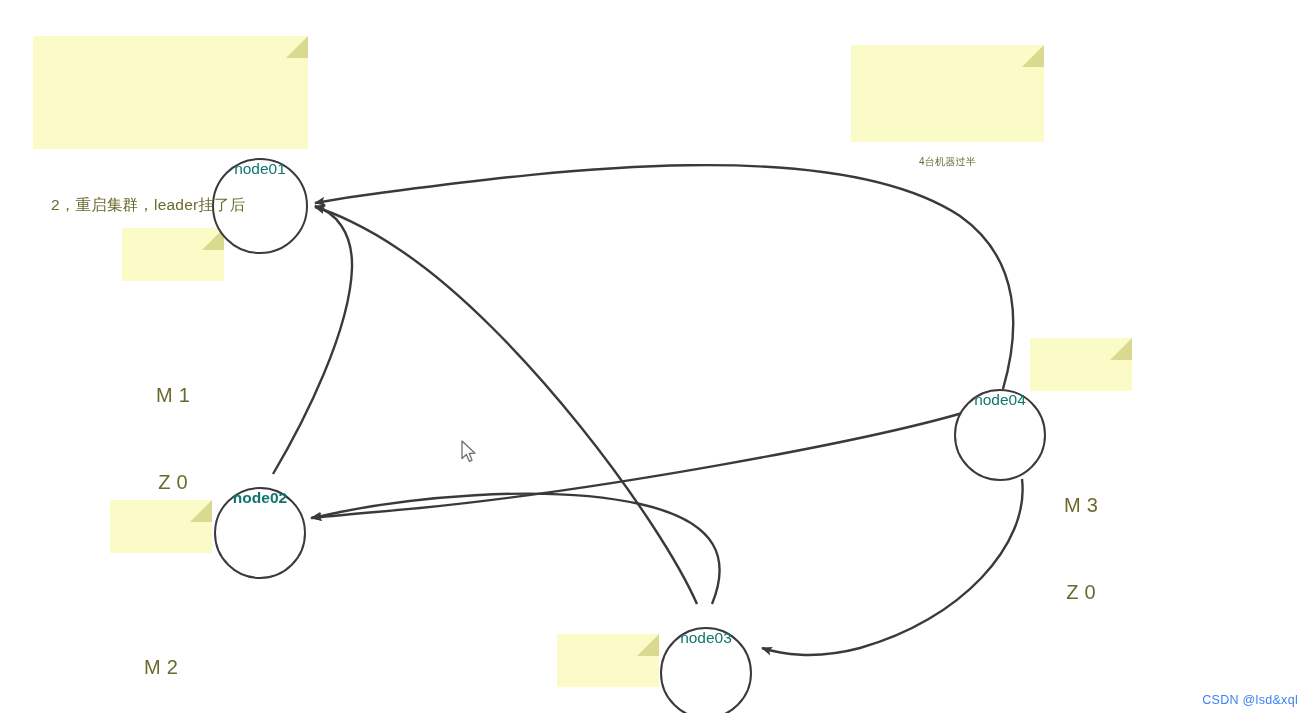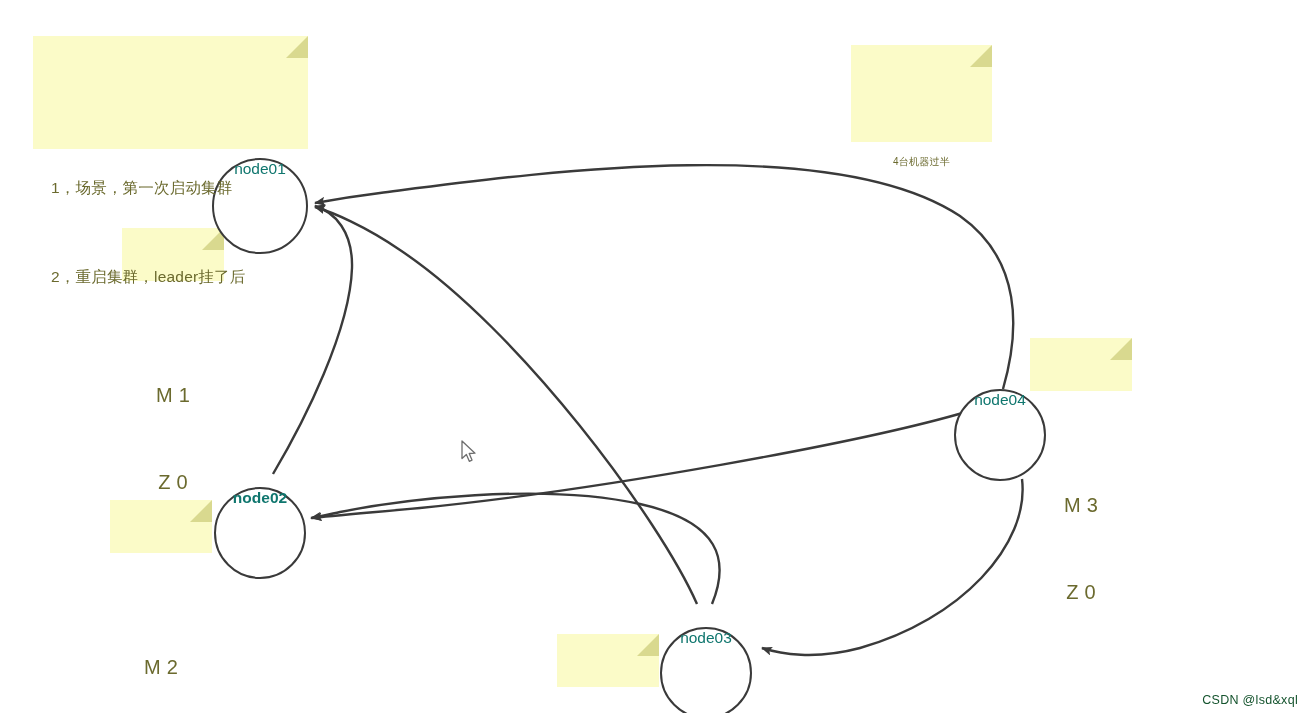--- a/index.html
+++ b/index.html
@@ -43,21 +43,21 @@
     border-width: 0 0 22px 22px;
     border-color: transparent transparent #d9d98f transparent;
   }
   .note-body {
     position: relative;
     z-index: 1;
   }
   .note-scene { left: 33px; top: 36px; width: 275px; height: 113px; padding: 20px 18px 0 18px; font-size: 15.5px; }
   .note-scene .line2 { margin-top: 17px; }
   .note-leader { left: 326px; top: 5px; width: 320px; height: 168px; padding: 10px 14px 0 14px; font-size: 15px; }
-  .note-quorum { left: 851px; top: 45px; width: 141px; height: 97px; padding: 31px 0 0 0; text-align: center; font-size: 10px; }
+  .note-quorum { left: 851px; top: 45px; width: 193px; height: 97px; padding: 31px 0 0 0; text-align: center; font-size: 10px; }
   .note-mz { width: 102px; height: 53px; padding: 8px 0 0 0; text-align: center; font-size: 20px; line-height: 1.45; }
   .note-m1 { left: 122px; top: 228px; }
   .note-m2 { left: 110px; top: 500px; }
   .note-m3 { left: 557px; top: 634px; }
   .note-m4 { left: 1030px; top: 338px; }
   .node {
     position: absolute;
     border: 2.5px solid #3a3a3a;
     border-radius: 50%;
     background: #ffffff;
@@ -72,21 +72,21 @@
     position: absolute;
     left: 461px;
     top: 440px;
     width: 18px;
     height: 26px;
   }
   #watermark {
     position: absolute;
     right: 8px;
     bottom: 6px;
-    color: #14532d;
+    color: #3b82f6;
     font-size: 12.5px;
     letter-spacing: 0.3px;
   }
 </style>
 </head>
 <body>
 
 <div id="canvas">
 
   <svg id="edges" viewBox="0 0 1306 713" xmlns="http://www.w3.org/2000/svg">
@@ -105,21 +105,20 @@
     <path d="M 712,604 C 730,560 720,522 640,504 C 540,482 400,500 340,512 C 326,515 317,517 311,518" fill="none" stroke="#3a3a3a" stroke-width="2.4" marker-end="url(#arrowhead)"></path>
 
     <path d="M 966,412 C 860,443 600,490 420,508 C 365,513 328,516 312,518" fill="none" stroke="#3a3a3a" stroke-width="2.4" marker-end="url(#arrowhead)"></path>
 
     <path d="M 1022,479 C 1030,545 960,620 860,648 C 815,660 780,654 762,648" fill="none" stroke="#3a3a3a" stroke-width="2.4" marker-end="url(#arrowhead)"></path>
   </svg>
 
   <div class="note note-scene">
     <span class="fold"></span>
     <div class="note-body">
-      <div>1，场景，第一次启动集群</div>
       <div class="line2">2，重启集群，leader挂了后</div>
     </div>
   </div>
 
 
   <div class="note note-quorum">
     <span class="fold"></span>
     <div class="note-body">
       <div>4台机器过半</div>
     </div>

